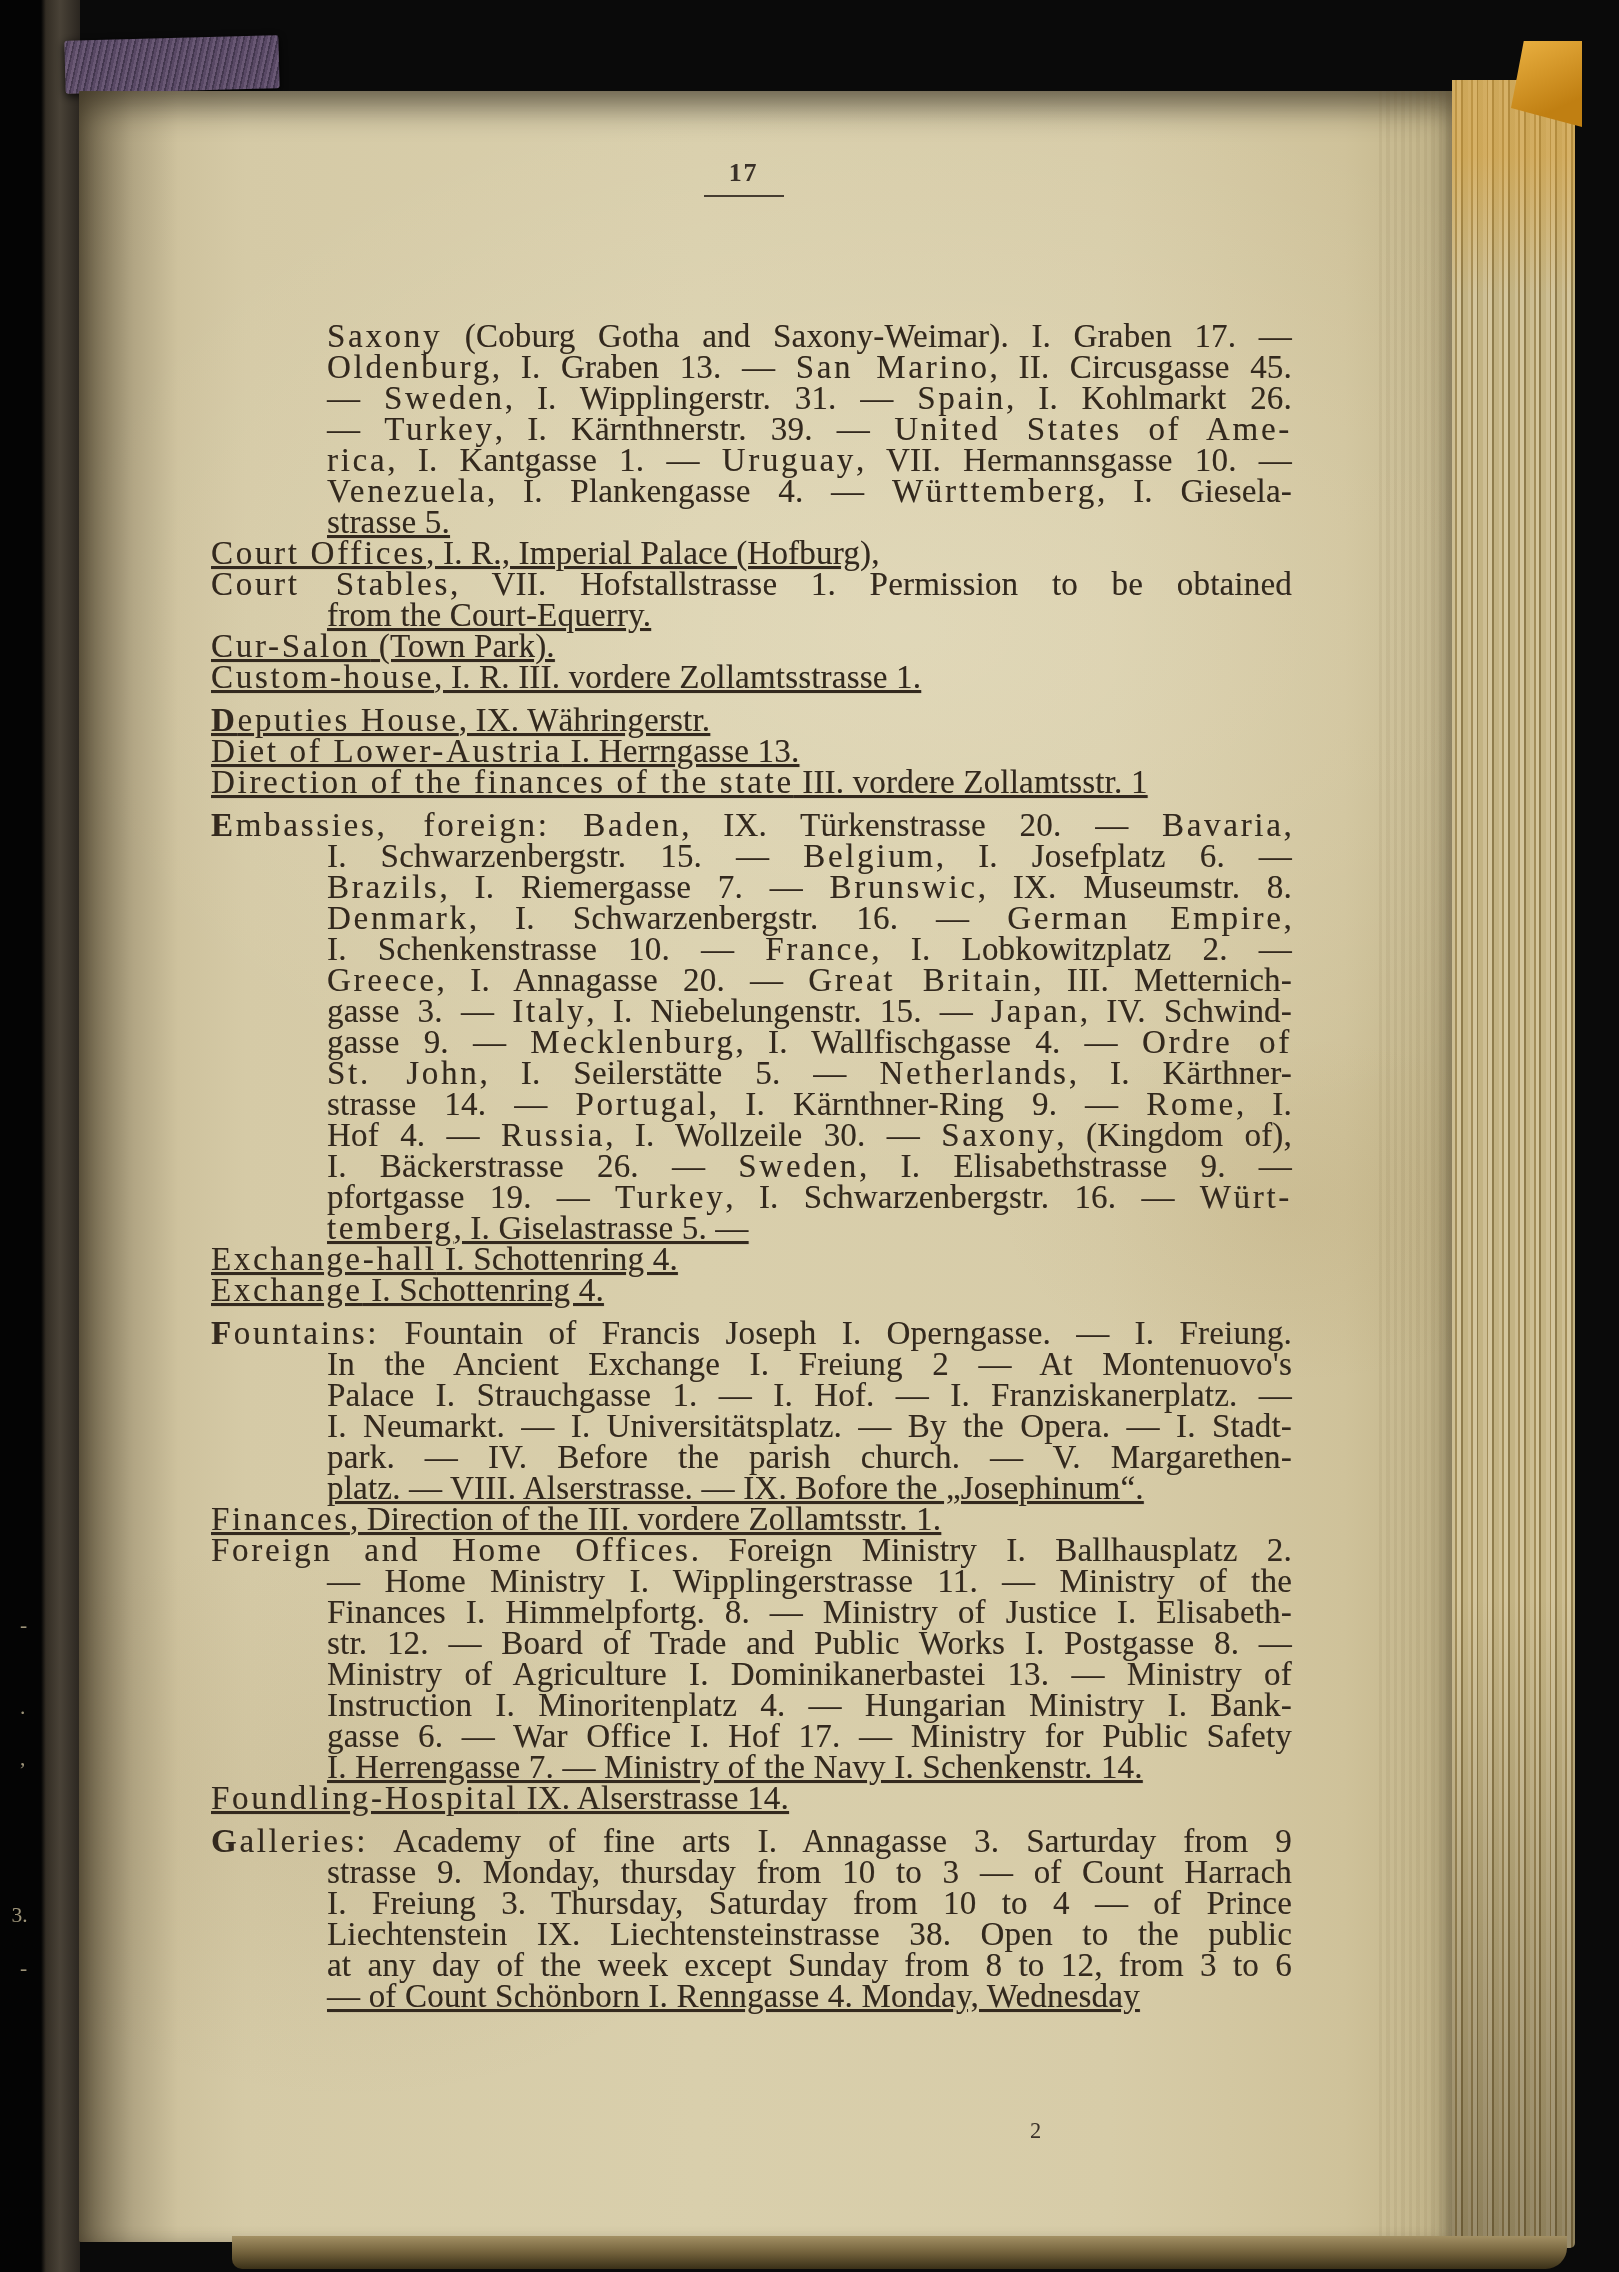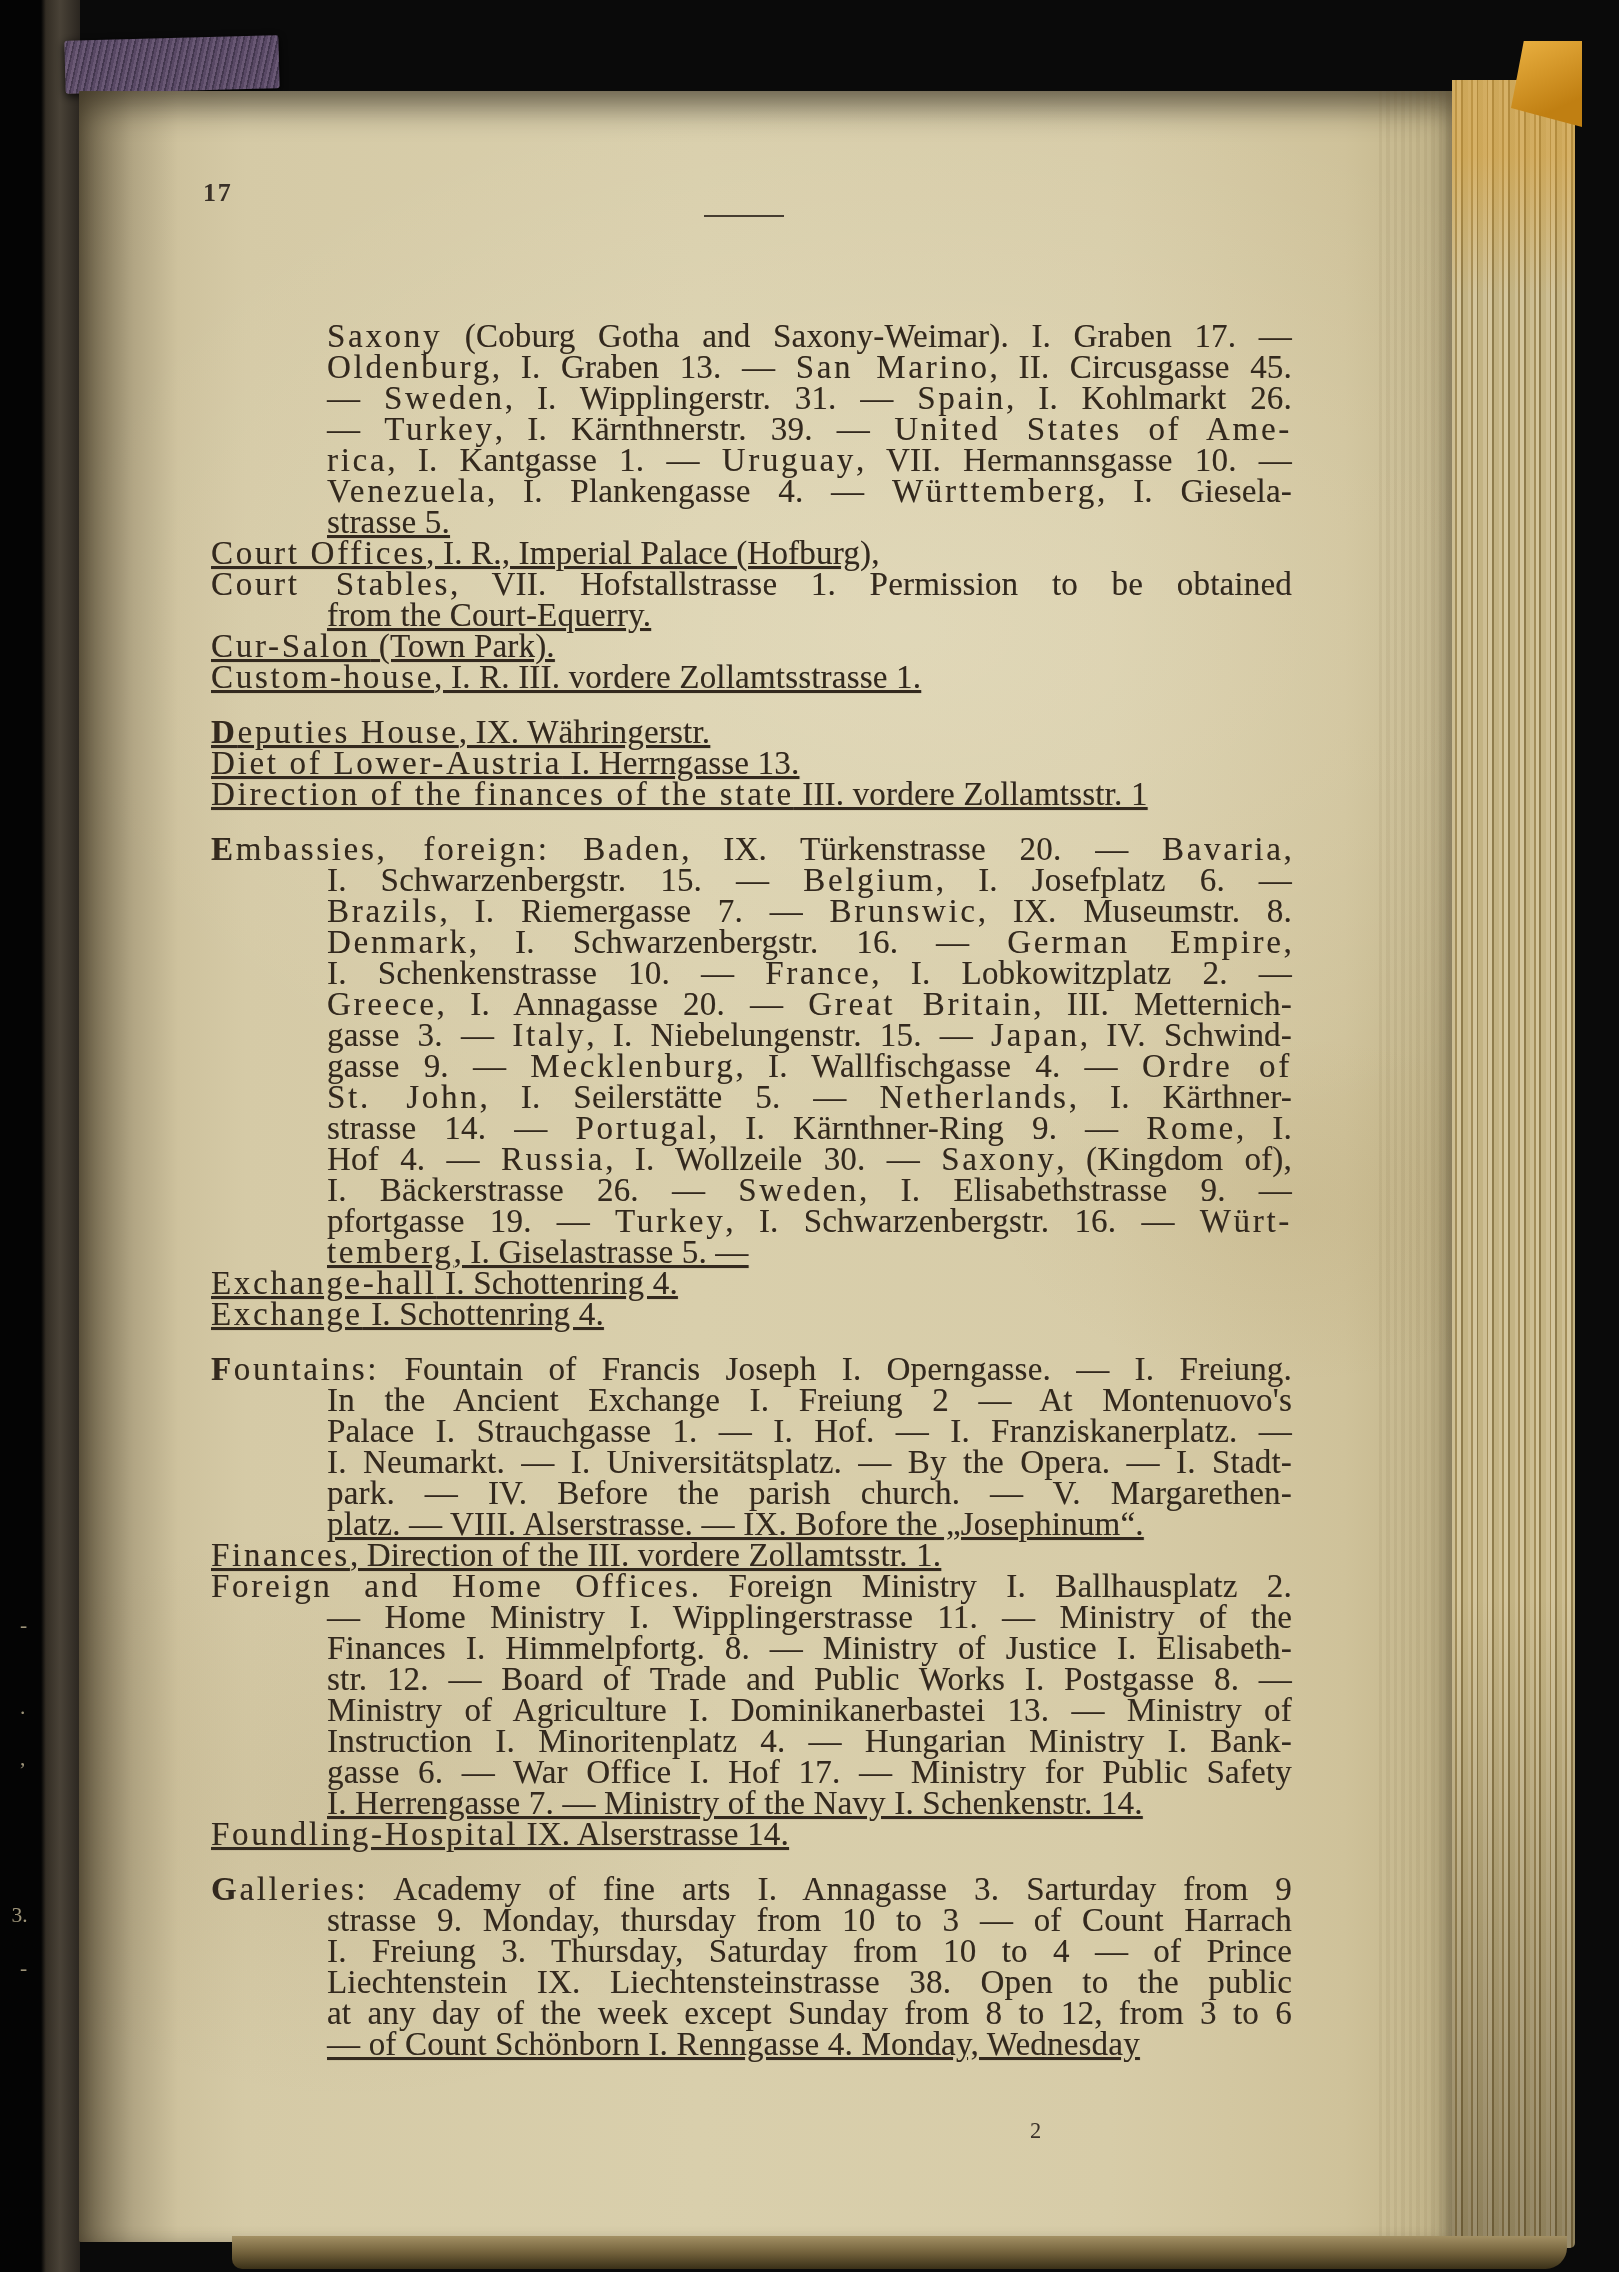--- a/index.html
+++ b/index.html
@@ -48,33 +48,33 @@
     background:linear-gradient(90deg, rgba(40,32,18,.5), rgba(40,32,18,.15) 55%, transparent);
     pointer-events:none;
   }
   .ghost {
     position:absolute; right:0; top:0; bottom:0; width:75px;
     background:repeating-linear-gradient(90deg, rgba(100,80,45,.08) 0 3.3px, transparent 3.3px 7.5px);
     pointer-events:none;
   }
 
   
-  .folio { position:absolute; top:87px; left:124px; width:1081px; }
+  .folio { position:absolute; top:67px; left:124px; width:1081px; text-align:center; }
   .pagenum { font-size:26px; font-weight:bold; letter-spacing:1.7px; color:#3a3128; }
   .rule { display:block; margin:6.6px auto 0; width:80px; height:2.5px; background:#463d31; }
 
   
   .textblock {
     position:absolute; left:132px; top:230px; width:1081px;
     color:#33291e; font-size:33px; line-height:31px;
     hyphens:none; overflow-wrap:normal;
     text-shadow:0.2px 0.2px 0 rgba(51,41,30,.35);
   }
   .block { margin:0; }
-  .block.gap { margin-top:24px; }
+  .block.gap { margin-top:12px; }
   .line { text-align:justify; text-align-last:justify; padding-left:116px; }
   .block.entry > .line.first { padding-left:0; }
   .line.last { text-align-last:left;text-decoration:underline; }
   .seg-n { letter-spacing:0.2px; }
   .seg-sp { letter-spacing:2.7px; }
   .seg-ld { letter-spacing:2.7px; font-weight:bold; }
 
   .signature {
     position:absolute; top:2027px; left:951px;
     font-size:22.4px; color:#3a3129;

